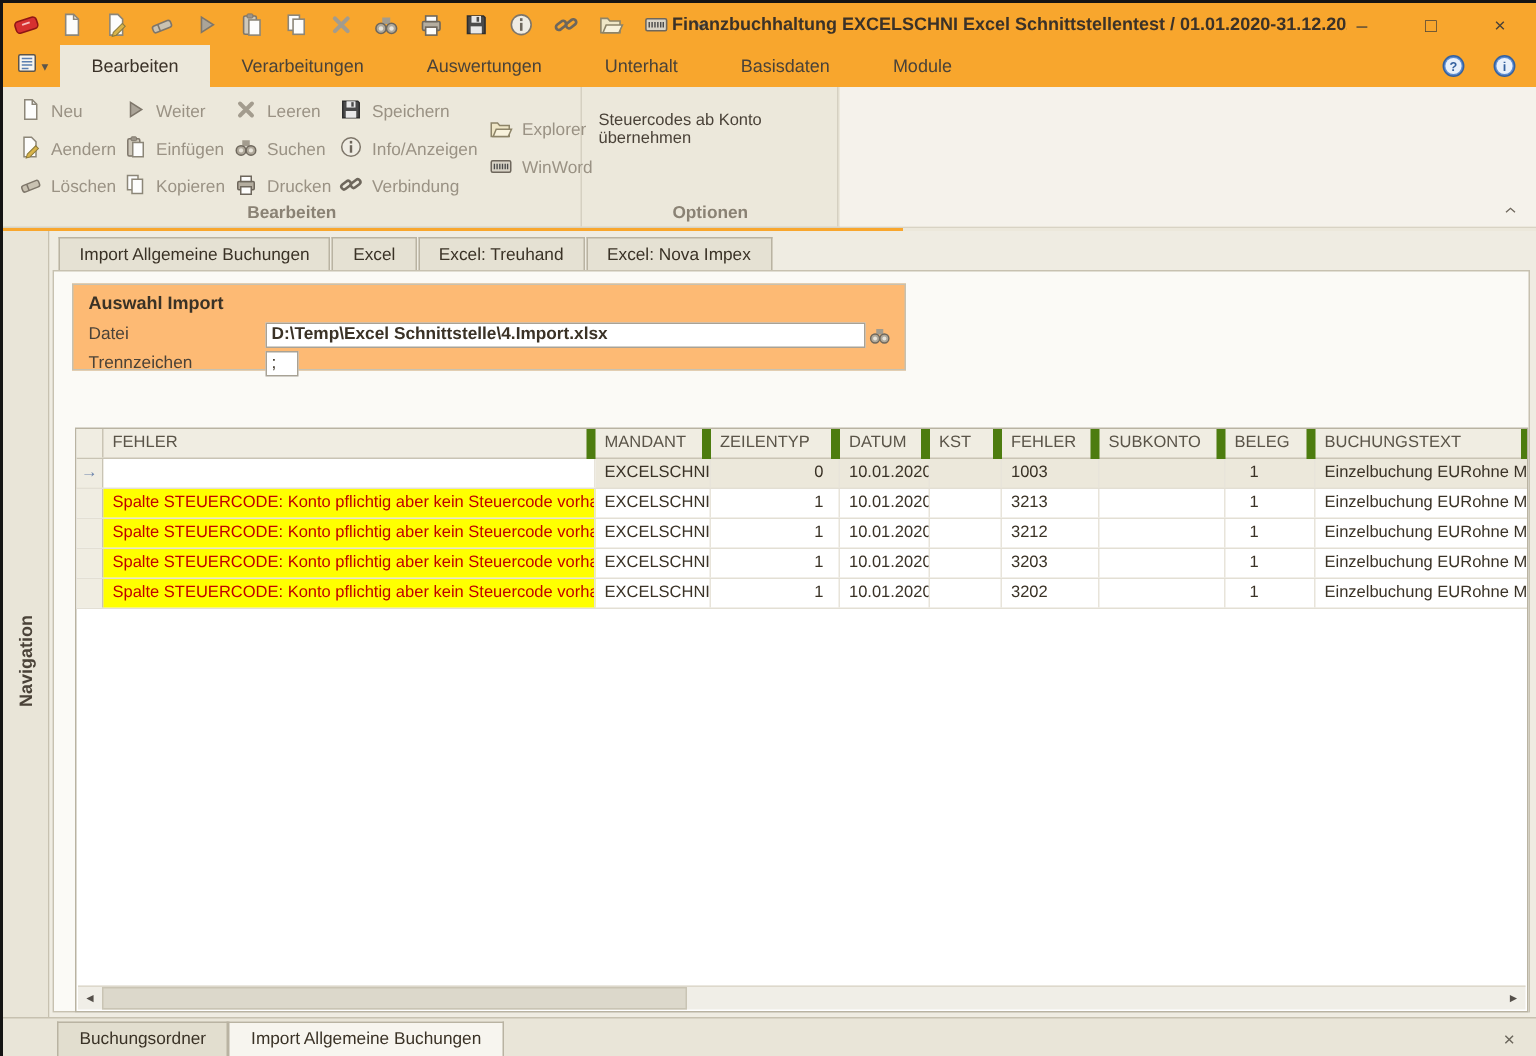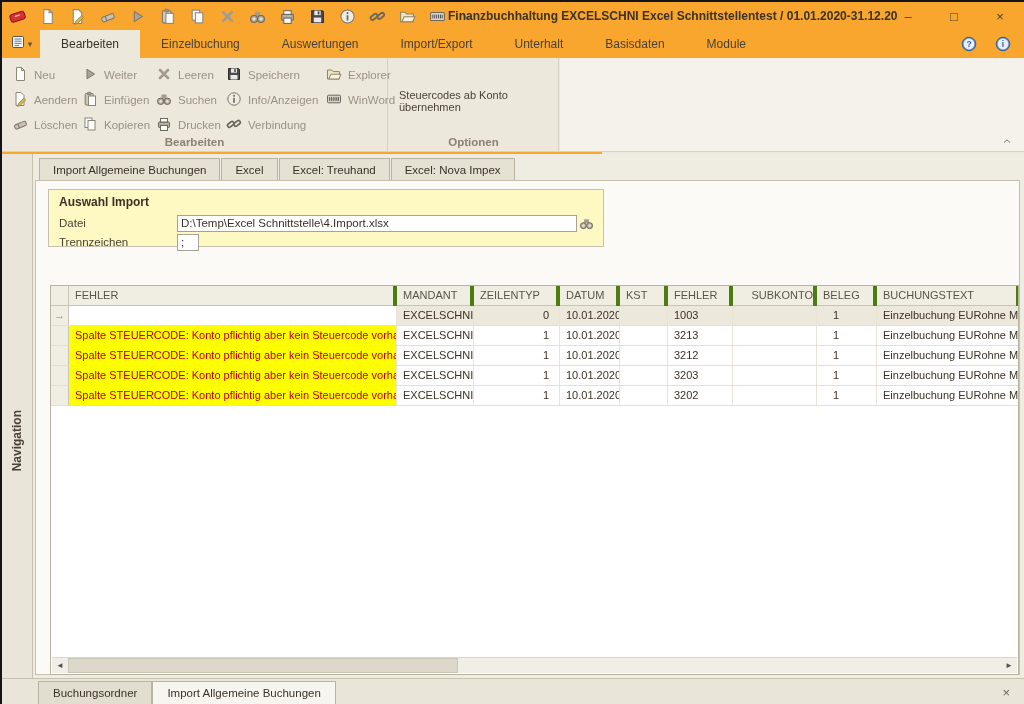--- a/index.html
+++ b/index.html
@@ -23,68 +23,68 @@
   .app-menu-caret { font-size:9px; color:#5C554A; }
   .menu-tabs { display:flex; align-items:stretch; }
   .menu-tab { padding:0 21px; display:flex; align-items:center; font-size:12px; color:#4A4238; cursor:default; }
   .menu-tab.active { background:#ECE8DB; color:#3B3228; }
   .menu-right { margin-left:auto; display:flex; align-items:center; gap:15px; padding-right:12px; }
   .menu-right .qat-btn svg { width:16px; height:16px; }
 
   
   .ribbon { position:absolute; top:56px; left:0; right:0; height:94px; background:#ECE8DB; border-bottom:1px solid #D8D3C4; }
   .rb-group1 { position:absolute; left:0; top:0; bottom:0; width:386px; border-right:1px solid #D5D0C1; }
-  .rb-cols { position:absolute; left:6px; top:4px; display:flex; }
+  .rb-cols { position:absolute; left:6px; top:4px; display:flex;align-items:center; }
   .rb-col { display:flex; flex-direction:column; }
   .rb-btn { height:25px; display:flex; align-items:center; gap:6px; padding:0 4px; color:#9A9284; font-size:11.5px; white-space:nowrap; }
   .rb-btn svg { width:16px; height:16px; flex:none; }
   .rb-group-label { position:absolute; bottom:3px; left:0; right:0; text-align:center; font-size:11.5px; font-weight:bold; color:#8A8274; }
   .rb-group2 { position:absolute; left:387px; top:0; bottom:0; width:170px; border-right:1px solid #D5D0C1; }
-  .rb-option { padding:16px 0 0 10px; font-size:11px; color:#4A4238;margin-top:15px; }
+  .rb-option { padding:16px 0 0 10px; font-size:11px; color:#4A4238; }
   .rb-rest { position:absolute; left:558px; top:0; bottom:0; right:0; background:#F5F2EB; }
   .rb-collapse { position:absolute; bottom:4px; right:8px; width:16px; height:14px; }
   .rb-collapse svg { width:14px; height:12px; }
 
   .accent-line { position:absolute; top:150px; left:0; width:600px; height:2px; background:#F8A62D; }
 
   
   .nav-strip { position:absolute; left:0; top:152px; width:31px; bottom:26px; background:#E9E5D8; border-right:1px solid #C7C1B0; }
   .nav-label { position:absolute; top:256px; left:8px; writing-mode:vertical-rl; transform:rotate(180deg); font-size:12px; font-weight:bold; color:#4A4238; }
 
   
   .content { position:absolute; left:31px; top:152px; right:0; bottom:26px; background:#EFECE2; }
   .page-tabs { position:absolute; top:2px; left:6px; right:0; height:25px; display:flex; align-items:flex-end; }
   .page-tab { height:23px; display:flex; align-items:center; padding:0 13px; font-size:11.5px; color:#3A3226; background:#E5E1D3; border:1px solid #B9B3A2; border-bottom:none; margin-right:1px; position:relative; }
   .page-tab.active { background:#FBFAF6; height:25px; z-index:3; }
   .page { position:absolute; top:26px; left:2px; right:4px; bottom:3px; background:#FBFAF6; border:1px solid #C7C1B0; z-index:2; }
 
   
-  .groupbox { position:absolute; left:12px; top:8px; width:556px; height:58px; background:#fef9c3; border:1px solid #C7C1B0; }
+  .groupbox { position:absolute; left:12px; top:8px; width:556px; height:58px; background:#fdba74; border:1px solid #C7C1B0; }
   .gb-title { padding:5px 0 0 10px; font-size:12px; font-weight:bold; color:#3A3226; }
   .field-row { position:absolute; left:10px; right:8px; height:18px; display:flex; align-items:center; }
   .field-row.r1 { top:24px; }
   .field-row.r2 { top:43px; }
   .f-label { width:118px; font-size:11.5px; color:#4A4238; flex:none; }
   .f-input { height:17px; border:1px solid #A8A295; background:#FFFFFF; font-family:inherit; font-size:11.5px; color:#3A3226; padding:0 3px; }
-  .f-input.datei { width:408px; }
+  .f-input.datei { width:408px;font-weight:bold; }
   .f-input.trenn { width:22px; }
   .browse { width:18px; height:17px; display:flex; align-items:center; justify-content:center; border:1px solid transparent; }
   .browse svg { width:15px; height:15px; }
 
   
   .action-row { position:absolute; left:6px; top:75px; height:20px; display:flex; gap:4px; }
   .btn-einlesen { width:133px; height:19px; background:#FFFFFF; border:1px solid #8B857A; outline:1px dotted #55504A; outline-offset:-3px; font-family:inherit; font-size:11.5px; font-weight:bold; color:#3A3226; }
   .btn-redacted { position:relative; width:121px; height:19px; background:#E9E6DC; border:1px solid #9A9488; }
   .red-bar { position:absolute; left:2px; right:2px; top:2px; bottom:2px; background:#EE1111; }
 
   
   .grid { position:absolute; left:14px; top:104px; width:969px; height:390px; background:#FFFFFF; border:1px solid #B9B3A2; overflow:hidden; }
   .g-row { display:flex; height:20px; }
   .g-head { background:#F0EDE2; border-bottom:1px solid #C9C4B4; }
-  .g-hcell { height:20px; line-height:19px; font-size:11px; color:#5A5448; padding-left:6px; border-right:4px solid #4d7c0f; overflow:hidden; white-space:nowrap; flex:none; }
+  .g-hcell { height:20px; line-height:19px; font-size:11px; color:#5A5448; padding-left:6px; border-right:6px solid #4d7c0f; overflow:hidden; white-space:nowrap; flex:none; }
   .g-sel { width:18px; flex:none; background:#F0EDE2; border-right:1px solid #C9C4B4; text-align:center; font-size:11px; color:#7088AE; line-height:19px; }
   .g-body .g-row { border-bottom:1px solid #E3DFD4; background:#FFFFFF; }
   .g-body .g-row.selected { background:#ECE8DB; }
   .g-cell { height:19px; line-height:18px; font-size:11px; color:#3A3226; padding-left:6px; border-right:1px solid #E8E4DA; overflow:hidden; white-space:nowrap; flex:none; }
   .g-cell.al-right { text-align:right; padding-right:10px; }
   .g-cell.pad-big { padding-left:16px; }
   .g-cell.cell-fehler { background:#FFFFFF; }
   .g-cell.cell-fehler.err { background:#FFFF00; color:#C00000; }
 
   
@@ -227,23 +227,22 @@
   <div class="menubar">
     <div class="app-menu-btn">
       <span id="app-menu-icon"><svg viewBox="0 0 16 16">
             <rect x="2.5" y="2.5" width="11" height="11" rx="1" fill="#F7F5EF" stroke="#5C554A"></rect>
             <path d="M4.5 5h7M4.5 7.2h7M4.5 9.4h7M4.5 11.6h4.5" stroke="#5B7FB0" stroke-width="1"></path>
           </svg></span>
       <span class="app-menu-caret">▾</span>
     </div>
     <div class="menu-tabs" id="menu-tabs">
         <div class="menu-tab active">Bearbeiten</div>
-        <div class="menu-tab">Einzelbuchung</div>
+        <div class="menu-tab">Verarbeitungen</div>
         <div class="menu-tab">Auswertungen</div>
-        <div class="menu-tab">Import/Export</div>
         <div class="menu-tab">Unterhalt</div>
         <div class="menu-tab">Basisdaten</div>
         <div class="menu-tab">Module</div>
       </div>
     <div class="menu-right" id="menu-right">
         <span class="qat-btn">
           <svg viewBox="0 0 16 16">
             <circle cx="8" cy="8" r="6.8" fill="#5B8BD0" stroke="#35619F"></circle>
             <circle cx="8" cy="8" r="5.4" fill="#E9F0FA"></circle>
             <text x="8" y="11" text-anchor="middle" font-size="8.5" font-weight="bold" fill="#35619F">?</text>
@@ -432,21 +431,21 @@
 
       <div class="grid">
         <div class="g-row g-head" id="grid-head">
             <div class="g-sel"></div>
             <div class="g-hcell" style="width: 328px;">FEHLER</div>
             <div class="g-hcell" style="width: 77px;">MANDANT</div>
             <div class="g-hcell" style="width: 86px;">ZEILENTYP</div>
             <div class="g-hcell" style="width: 60px;">DATUM</div>
             <div class="g-hcell" style="width: 48px;">KST</div>
             <div class="g-hcell" style="width: 65px;">FEHLER</div>
-            <div class="g-hcell" style="width: 84px; text-align: right;">SUBKONTO</div>
+            <div class="g-hcell" style="width: 84px;">SUBKONTO</div>
             <div class="g-hcell" style="width: 60px;">BELEG</div>
             <div class="g-hcell" style="width: 143px;">BUCHUNGSTEXT</div>
           </div>
         <div class="g-body" id="grid-body">
             <div class="g-row selected">
               <div class="g-sel">→</div>
               <div class="g-cell cell-fehler" style="width: 328px;"></div>
               <div class="g-cell" style="width: 77px;">EXCELSCHNI</div>
               <div class="g-cell al-right" style="width: 86px;">0</div>
               <div class="g-cell" style="width: 60px;">10.01.2020</div>

